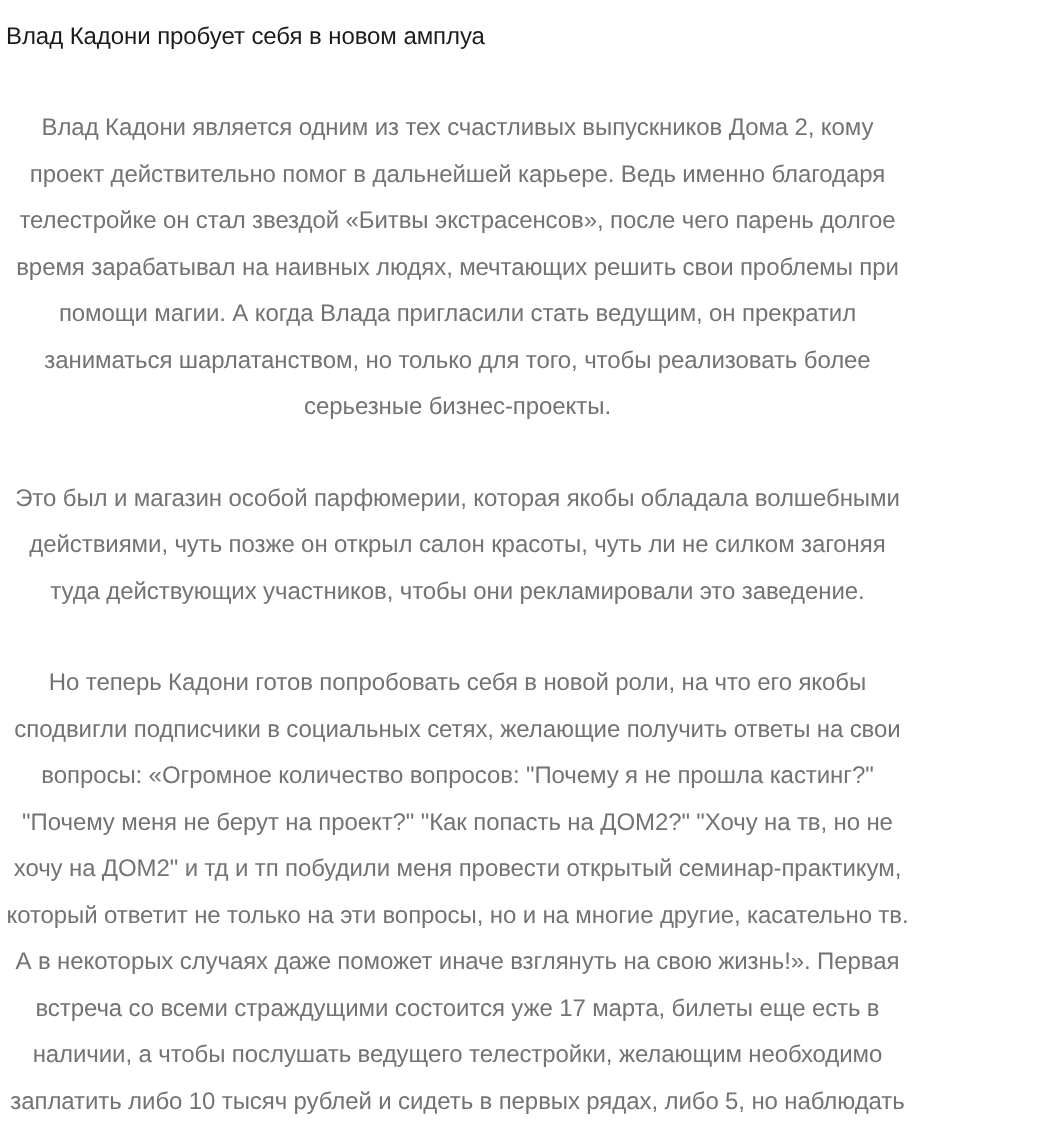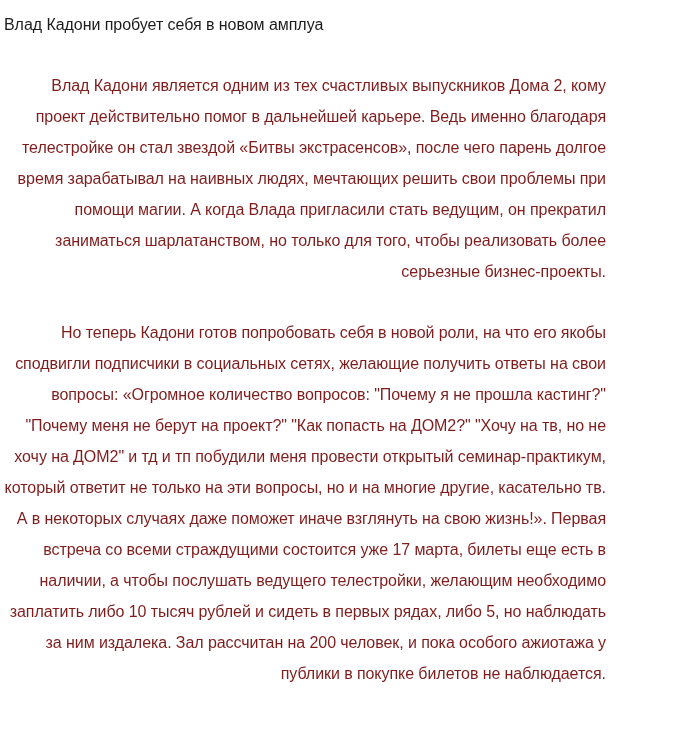--- a/index.html
+++ b/index.html
@@ -30,37 +30,38 @@
     color: #1c1c1c;
     margin: 0 0 30px 0;
     letter-spacing: -0.05px;
     white-space: nowrap;
   }
 
   .para {
     font-size: 16px;
     line-height: 31px;
     font-weight: 400;
-    color: #7f1d1d;
+    color: #737373;
     margin: 0 0 30px 0;
-    text-align: right;
+    text-align: center;
     letter-spacing: -0.05px;
     word-spacing: -0.1px;
     max-width: 690px;
   }
 
   .para:last-child {
     margin-bottom: 0;
   }
 </style>
 </head>
 <body>
 
 <div id="article">
 
   <p class="headline">Влад Кадони пробует себя в новом амплуа</p>
 
   <p class="para">Влад Кадони является одним из тех счастливых выпускников Дома 2, кому проект действительно помог в дальнейшей карьере. Ведь именно благодаря телестройке он стал звездой «Битвы экстрасенсов», после чего парень долгое время зарабатывал на наивных людях, мечтающих решить свои проблемы при помощи магии. А когда Влада пригласили стать ведущим, он прекратил заниматься шарлатанством, но только для того, чтобы реализовать более серьезные бизнес-проекты.</p>
 
+  <p class="para">Это был и магазин особой парфюмерии, которая якобы обладала волшебными действиями, чуть позже он открыл салон красоты, чуть ли не силком загоняя туда действующих участников, чтобы они рекламировали это заведение.</p>
 
   <p class="para">Но теперь Кадони готов попробовать себя в новой роли, на что его якобы сподвигли подписчики в социальных сетях, желающие получить ответы на свои вопросы: «Огромное количество вопросов: "Почему я не прошла кастинг?" "Почему меня не берут на проект?" "Как попасть на ДОМ2?" "Хочу на тв, но не хочу на ДОМ2" и тд и тп побудили меня провести открытый семинар-практикум, который ответит не только на эти вопросы, но и на многие другие, касательно тв. А в некоторых случаях даже поможет иначе взглянуть на свою жизнь!». Первая встреча со всеми страждущими состоится уже 17 марта, билеты еще есть в наличии, а чтобы послушать ведущего телестройки, желающим необходимо заплатить либо 10 тысяч рублей и сидеть в первых рядах, либо 5, но наблюдать за ним издалека. Зал рассчитан на 200 человек, и пока особого ажиотажа у публики в покупке билетов не наблюдается.</p>
 
 </div>
 
 </body></html>

